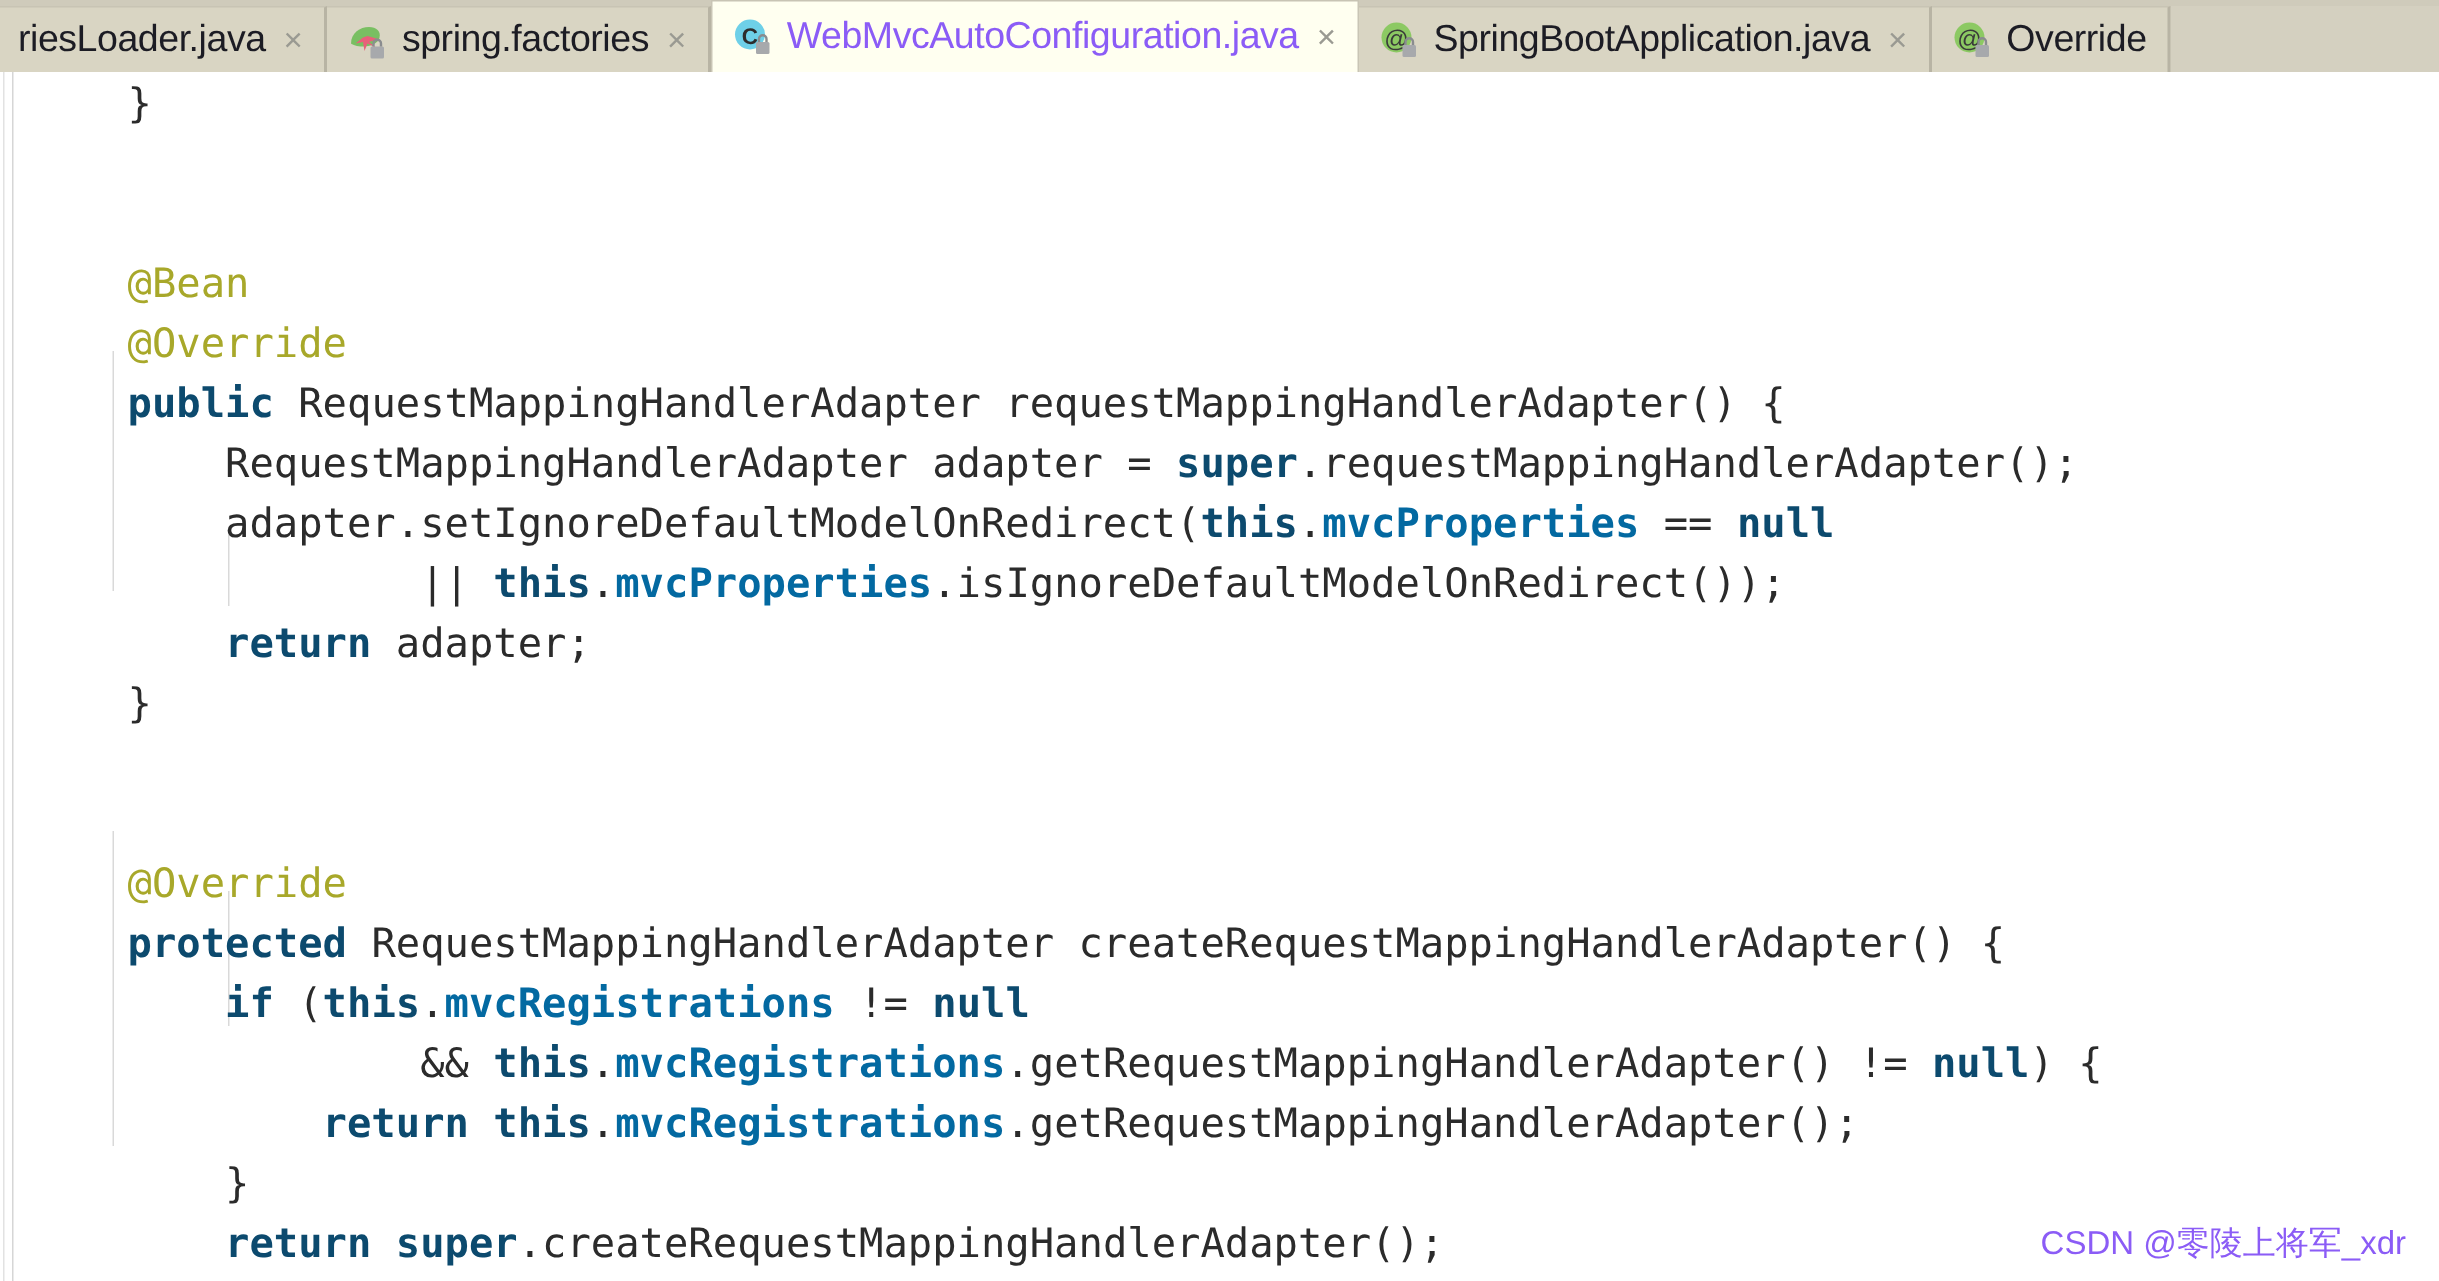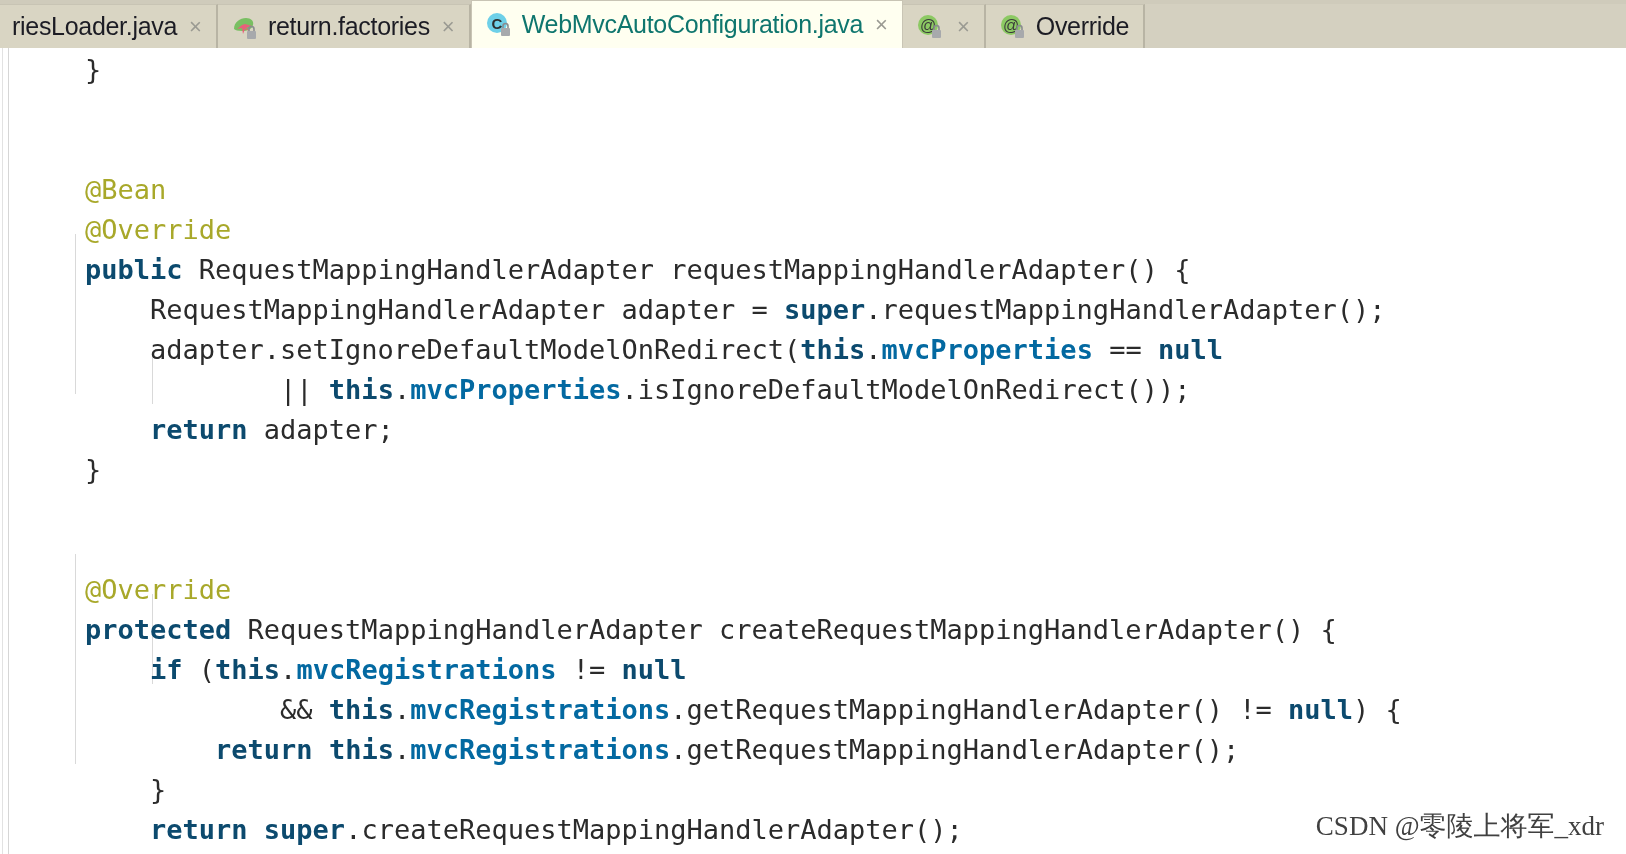--- a/index.html
+++ b/index.html
@@ -60,21 +60,21 @@
     z-index: 3;
   }
 
   .tab-label {
     font-family: "Liberation Sans", sans-serif;
     font-size: 25px;
     color: #1c1c24;
     letter-spacing: -0.3px;
     line-height: 1;
   }
-  .tab.active .tab-label { color: #0f766e; }
+  .tab.active .tab-label { color: #8b5cf6; }
 
   .tab-close {
     font-family: "Liberation Sans", sans-serif;
     font-size: 22px;
     color: #9a9a92;
     margin-left: 4px;
     line-height: 1;
     cursor: pointer;
   }
 
@@ -135,23 +135,23 @@
     position: absolute;
     width: 1px;
     background: #d9d9d9;
   }
 
   
   .watermark {
     position: absolute;
     right: 22px;
     bottom: 10px;
-    font-family: Liberation Serif, serif;
-    font-size: 27px;
-    color: #404040;
+    font-family: Liberation Sans, sans-serif;
+    font-size: 22px;
+    color: #8b5cf6;
     white-space: nowrap;
     user-select: none;
   }
 </style>
 </head>
 <body>
 
 <div id="app">
 
   <div class="tabbar" id="tabbar">
@@ -161,21 +161,21 @@
       </div>
       <div class="tab">
         <span class="ticon">
           <svg viewBox="0 0 30 30" xmlns="http://www.w3.org/2000/svg">
             <path d="M4 17 C4 10 10 6 16 6 C21 6 24 9 23 13 C22 17 17 19 12 19 C8 19 5 18 4 17 Z" fill="#79bf62"></path>
             <path d="M15 12 L22 14 L16 16 L21 20 L15 17 L13 22 L12 16 L7 17 L12 13 Z" fill="#e8607a"></path>
             <rect x="17" y="19" width="9" height="8" rx="1" fill="#a7a9ac"></rect>
             <path d="M19 19 v-2 a2.5 2.5 0 0 1 5 0 v2" fill="none" stroke="#8a8c8f" stroke-width="1.6"></path>
           </svg>
         </span>
-        <span class="tab-label">return.factories</span>
+        <span class="tab-label">spring.factories</span>
         <span class="tab-close">×</span>
       </div>
       <div class="tab active">
         <span class="ticon">
           <svg viewBox="0 0 30 30" xmlns="http://www.w3.org/2000/svg">
             <circle cx="13" cy="13" r="10" fill="#6ed0e8"></circle>
             <text x="13" y="19" font-family="Liberation Sans, sans-serif" font-size="15" font-weight="bold" fill="#2d2d2d" text-anchor="middle">C</text>
             <rect x="17" y="18" width="9" height="8" rx="1" fill="#a7a9ac"></rect>
             <path d="M19 18 v-2 a2.5 2.5 0 0 1 5 0 v2" fill="none" stroke="#8a8c8f" stroke-width="1.6"></path>
           </svg>
@@ -185,20 +185,21 @@
       </div>
       <div class="tab">
         <span class="ticon">
           <svg viewBox="0 0 30 30" xmlns="http://www.w3.org/2000/svg">
             <circle cx="13" cy="13" r="10" fill="#8cc963"></circle>
             <text x="13" y="19" font-family="Liberation Sans, sans-serif" font-size="16" fill="#3a3a3a" text-anchor="middle">@</text>
             <rect x="17" y="18" width="9" height="8" rx="1" fill="#a7a9ac"></rect>
             <path d="M19 18 v-2 a2.5 2.5 0 0 1 5 0 v2" fill="none" stroke="#8a8c8f" stroke-width="1.6"></path>
           </svg>
         </span>
+        <span class="tab-label">SpringBootApplication.java</span>
         <span class="tab-close">×</span>
       </div>
       <div class="tab">
         <span class="ticon">
           <svg viewBox="0 0 30 30" xmlns="http://www.w3.org/2000/svg">
             <circle cx="13" cy="13" r="10" fill="#8cc963"></circle>
             <text x="13" y="19" font-family="Liberation Sans, sans-serif" font-size="16" fill="#3a3a3a" text-anchor="middle">@</text>
             <rect x="17" y="18" width="9" height="8" rx="1" fill="#a7a9ac"></rect>
             <path d="M19 18 v-2 a2.5 2.5 0 0 1 5 0 v2" fill="none" stroke="#8a8c8f" stroke-width="1.6"></path>
           </svg>

